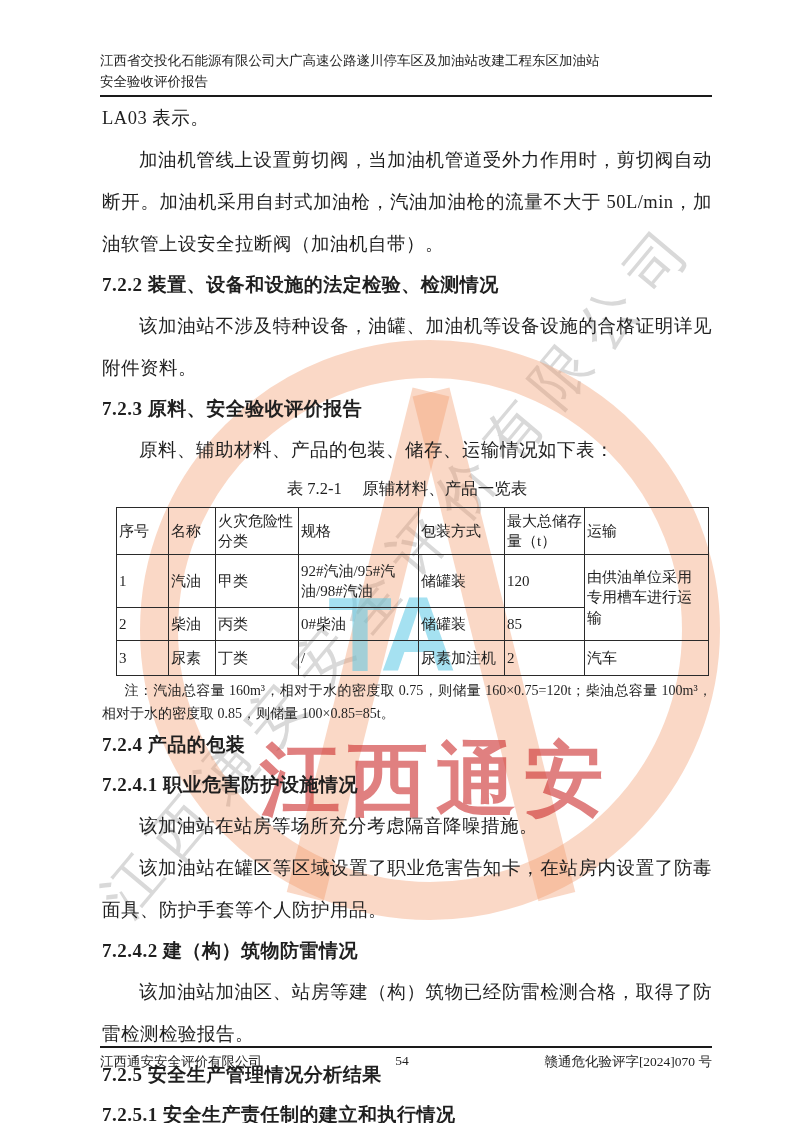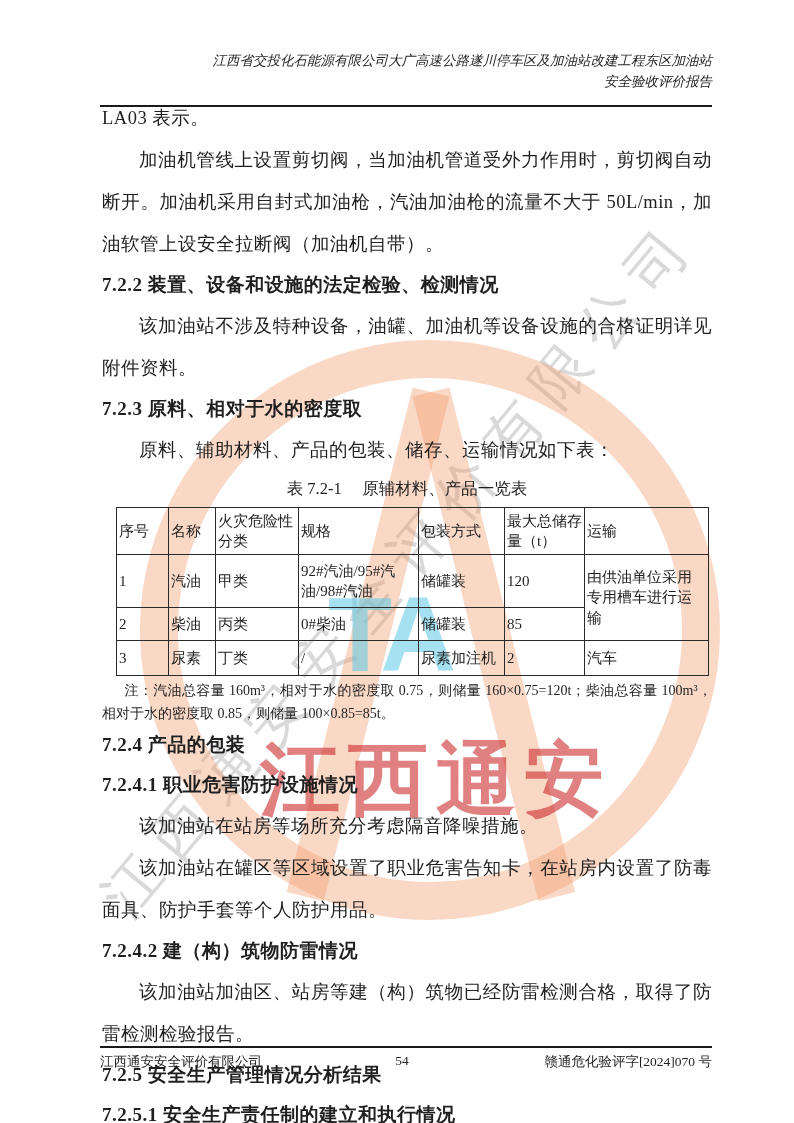--- a/index.html
+++ b/index.html
@@ -38,22 +38,22 @@
   }
   .wm-diag{
     position:absolute;left:400px;top:568px;
     transform:translate(-50%,-50%) rotate(-50deg);
     font-size:58px;letter-spacing:16px;line-height:1;white-space:nowrap;
     color:rgba(128,128,128,0.30);
   }
   
   .pg-header{
     position:absolute;left:100px;right:82px;top:50px;z-index:1;
-    text-align:right;font-size:13.5px;line-height:21px;
-    border-bottom:2px solid #1a1a1a;padding-bottom:13px;font-style:italic;
+    text-align:left;font-size:13.5px;line-height:21px;
+    border-bottom:2px solid #1a1a1a;padding-bottom:3px;
   }
   .pg-footer{
     position:absolute;left:100px;right:82px;top:1046px;z-index:1;
     border-top:2px solid #1a1a1a;padding-top:5px;
     display:flex;justify-content:space-between;align-items:baseline;
     font-size:13.5px;
   }
   .pg-footer .center{position:absolute;left:0;right:8px;text-align:center;}
   
   .content{
@@ -112,21 +112,21 @@
     <div>安全验收评价报告</div>
   </div>
 
   <div class="content">
     <p class="noindent">LA03 表示。</p>
     <p>加油机管线上设置剪切阀，当加油机管道受外力作用时，剪切阀自动断开。加油机采用自封式加油枪，汽油加油枪的流量不大于 50L/min，加油软管上设安全拉断阀（加油机自带）。</p>
 
     <div class="sec-h">7.2.2 装置、设备和设施的法定检验、检测情况</div>
     <p>该加油站不涉及特种设备，油罐、加油机等设备设施的合格证明详见附件资料。</p>
 
-    <div class="sec-h">7.2.3 原料、相对于水的密度取</div>
+    <div class="sec-h">7.2.3 原料、安全验收评价报告</div>
     <p>原料、辅助材料、产品的包装、储存、运输情况如下表：</p>
 
     <div class="tbl-title">表 7.2-1　 原辅材料、产品一览表</div>
 
     <table class="materials">
       <colgroup>
         <col style="width:52px">
           <col style="width:47px">
           <col style="width:83px">
         <col style="width:120px">

